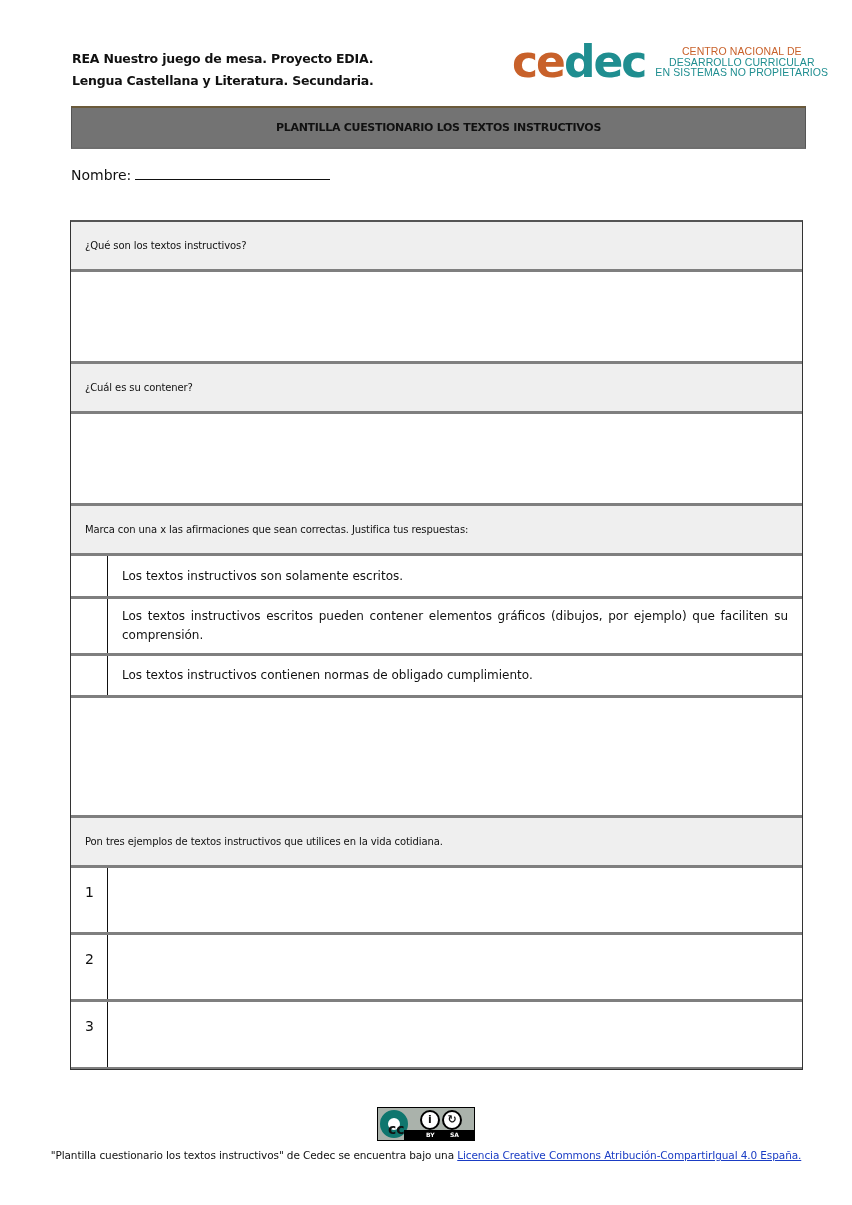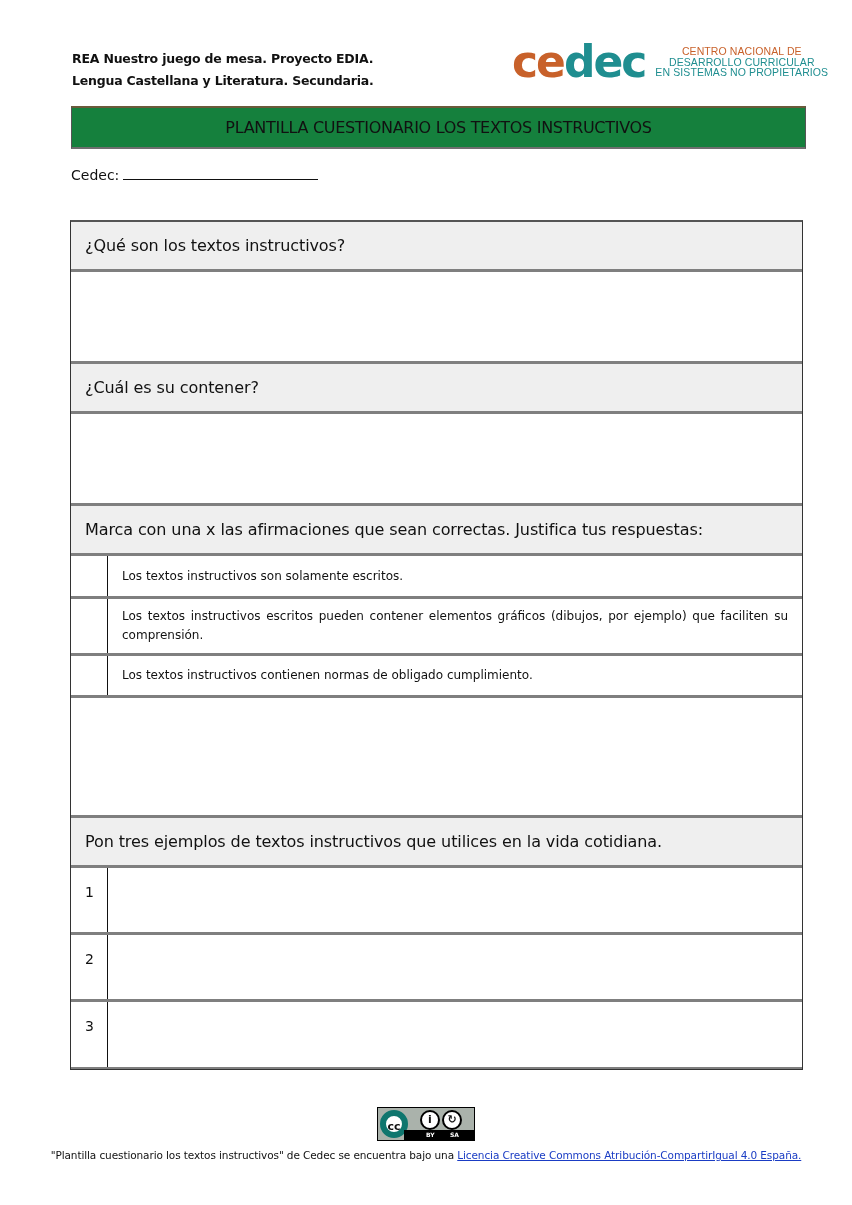--- a/index.html
+++ b/index.html
@@ -8,46 +8,46 @@
 
   .header-left { position: absolute; left: 72px; top: 48px; font-weight: bold; font-size: 12.5px; line-height: 22px; letter-spacing: -0.2px; }
   .logo { position: absolute; left: 512px; top: 40px; display: flex; align-items: center; }
   .logo-word { font-family: "DejaVu Sans", sans-serif; font-weight: bold; font-size: 44px; letter-spacing: -2px; line-height: 44px; text-align: right; }
   .logo-word .c1 { color: #c8612a; }
   .logo-word .c2 { color: #1f8e90; }
   .logo-text { margin-left: 10px; font-family: "Liberation Sans", sans-serif; font-size: 10.5px; line-height: 10.5px; letter-spacing: 0.1px; text-align: center; }
   .logo-text .l1 { color: #c8612a; }
   .logo-text .l2, .logo-text .l3 { color: #1f8e90; }
 
-  .title-bar { position: absolute; left: 71px; top: 106px; width: 735px; height: 43px; background: #15803d; border: 1px solid #555; border-top: 2px solid #6b5a3a; border-bottom: 2px solid #6e6e6e; display: flex; align-items: center; justify-content: center; font-weight: normal; font-size: 16px; letter-spacing: -0.3px; color: #111; }
+  .title-bar { position: absolute; left: 71px; top: 106px; width: 735px; height: 43px; background: #737373; border: 1px solid #555; border-top: 2px solid #6b5a3a; border-bottom: 2px solid #6e6e6e; display: flex; align-items: center; justify-content: center; font-weight: bold; font-size: 11px; letter-spacing: -0.3px; color: #111; }
 
   .name-line { position: absolute; left: 71px; top: 166px; font-size: 14px; }
   .name-line .blank { display: inline-block; width: 195px; border-bottom: 1px solid #111; margin-left: 4px; height: 14px; vertical-align: baseline; }
 
   .qtable { position: absolute; left: 70px; top: 220px; width: 733px; border: 1px solid #333; border-top: 2px solid #555; }
   .row { border-bottom: 3px solid #7f7f7f; position: relative; }
   .row:last-child { border-bottom: 2px solid #7f7f7f; }
-  .qhead { background: #efefef; height: 50px; display: flex; align-items: center; padding-left: 14px; font-size: 16px; letter-spacing: -0.1px; text-align: right; }
+  .qhead { background: #efefef; height: 50px; display: flex; align-items: center; padding-left: 14px; font-size: 10px; letter-spacing: -0.1px; text-align: right; }
   .answer { height: 92px; background: #fff; }
   .answer.tall { height: 120px; }
   .stmt { display: flex; }
   .stmt .box { width: 37px; border-right: 1.5px solid #111; flex-shrink: 0; }
   .stmt .txt { padding: 8px 14px 8px 14px; font-size: 12px; line-height: 19px; text-align: justify; flex: 1; }
   .stmt.s1 .txt { min-height: 40px; display: flex; align-items: center; }
   .stmt.s3 .txt { min-height: 39px; display: flex; align-items: center; }
   .ex { display: flex; height: 67px; }
   .ex .num { width: 37px; border-right: 1.5px solid #111; font-size: 14px; padding: 16px 0 0 14px; flex-shrink: 0; }
   .ex .fill { flex: 1; }
 
   .footer { position: absolute; left: 0; top: 1107px; width: 852px; text-align: center; }
   .cc-badge { display: inline-block; width: 98px; height: 34px; background: #aab2ab; border: 1px solid #000; position: relative; }
   .cc-badge .black-strip { position: absolute; left: 26px; right: 0; bottom: 0; height: 10px; background: #000; color: #fff; font-size: 6px; font-weight: bold; line-height: 10px; }
   .cc-badge .black-strip .by { position: absolute; left: 22px; }
   .cc-badge .black-strip .sa { position: absolute; left: 46px; }
-  .cc-circle { position: absolute; left: 2px; top: 2px; width: 28px; height: 28px; border-radius: 50%; background: #fff; border: 6px solid #0f766e; font-weight: bold; font-size: 11px; line-height: 22px; text-align: center; }
+  .cc-circle { position: absolute; left: 2px; top: 2px; width: 28px; height: 28px; border-radius: 50%; background: #fff; border: 8px solid #0f766e; font-weight: bold; font-size: 14px; line-height: 22px; text-align: center; }
   .by-circle, .sa-circle { position: absolute; top: 2px; width: 20px; height: 20px; border-radius: 50%; background: #fff; border: 2px solid #000; font-weight: bold; font-size: 11px; line-height: 16px; text-align: center; }
   .by-circle { left: 42px; }
   .sa-circle { left: 64px; }
   .license-text { margin-top: 4px; font-size: 10.5px; color: #111; letter-spacing: -0.1px; }
   .license-text a { color: #1a3cc4; text-decoration: underline; }
 </style>
 </head>
 <body>
 
 <div class="header-left">
@@ -60,21 +60,21 @@
   <div class="logo-text">
     <div class="l1">CENTRO NACIONAL DE</div>
     <div class="l2">DESARROLLO CURRICULAR</div>
     <div class="l3">EN SISTEMAS NO PROPIETARIOS</div>
   </div>
 </div>
 
 <div class="title-bar">PLANTILLA CUESTIONARIO LOS TEXTOS INSTRUCTIVOS</div>
 
 <div class="name-line">
-  <span>Cedec:</span><span class="blank"></span>
+  <span>Nombre:</span><span class="blank"></span>
 </div>
 
 <div class="qtable">
   <div class="row qhead">¿Qué son los textos instructivos?</div>
   <div class="row answer"></div>
 
   <div class="row qhead">¿Cuál es su contener?</div>
   <div class="row answer"></div>
 
   <div class="row qhead">Marca con una x las afirmaciones que sean correctas. Justifica tus respuestas:</div>

